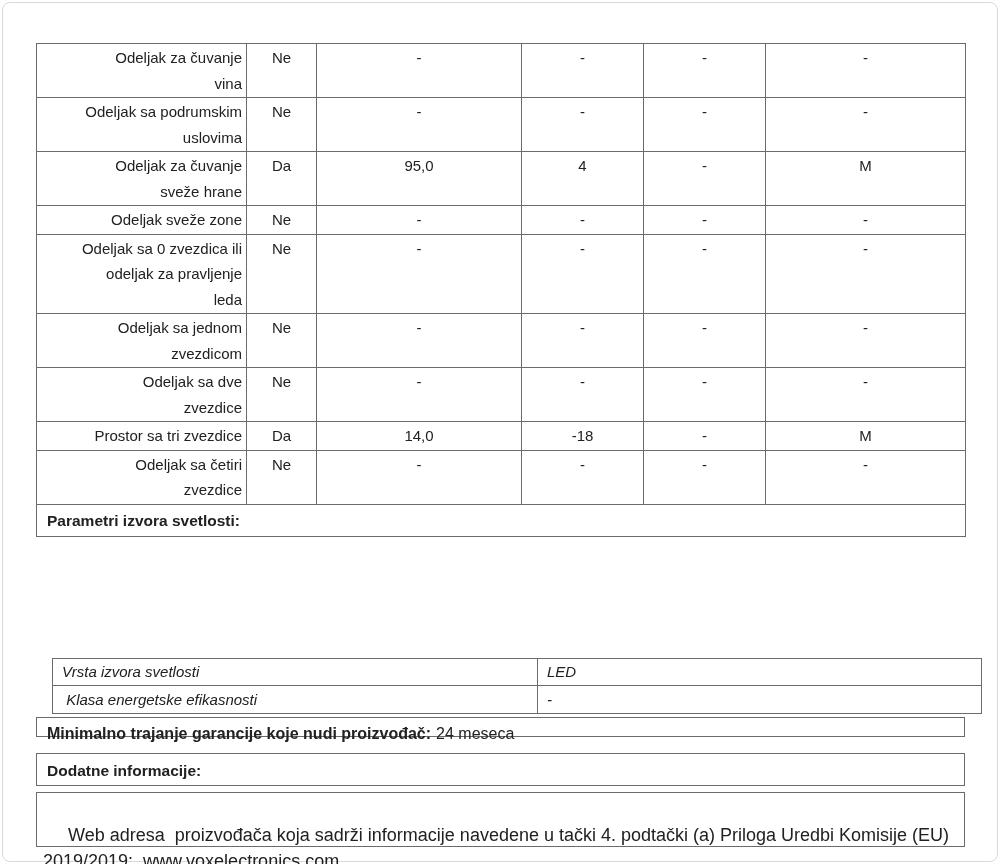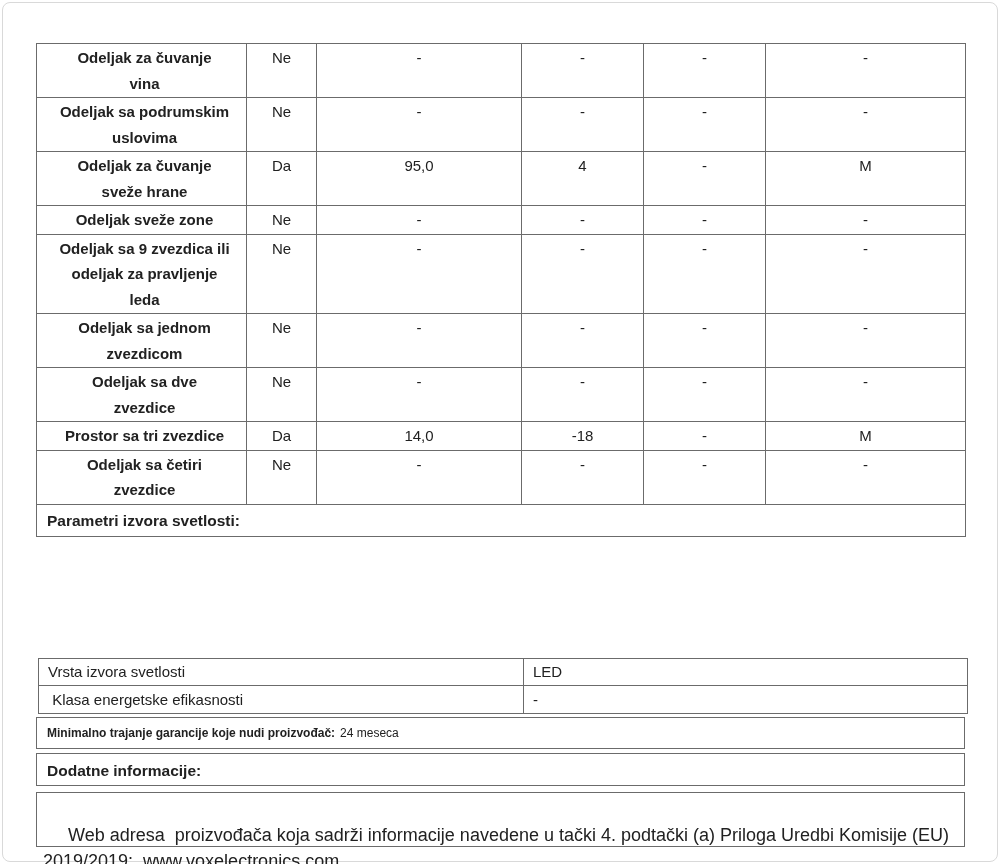--- a/index.html
+++ b/index.html
@@ -25,54 +25,53 @@
   .main-table td {
     border: 1px solid #6b6b6b;
     vertical-align: top;
     font-size: 15px;
     line-height: 25.5px;
     padding: 1px 4px;
     overflow: hidden;
   }
   .main-table td.label-cell {
     padding-left: 10px;
-    text-align: center;
+    text-align: right;
     white-space: pre-line;
-    font-weight: bold;
   }
   .main-table td.data-cell { text-align: center; }
   .main-table tr.v-middle td.data-cell { vertical-align: middle; }
   .main-table td.section-header {
     font-weight: bold;
     font-size: 15.5px;
     padding: 3px 4px 3px 10px;
     text-align: left;
   }
 
-  .light-table { position: absolute; left: 38px; top: 658px; width: 929px; }
+  .light-table { position: absolute; left: 52px; top: 658px; width: 929px; font-style: italic; }
   .light-table td {
     border: 1px solid #6b6b6b;
     font-size: 15px;
     line-height: 25.5px;
     padding: 0 4px 0 9px;
     white-space: pre-wrap;
     text-align: left;
     vertical-align: middle;
   }
 
   .box {
     position: absolute; left: 36px; width: 929px;
     border: 1px solid #6b6b6b;
     box-sizing: border-box;
     background: #ffffff;
   }
   .warranty-box {
-    top: 717px; height: 32px;
+    top: 717px; height: 20px;
     padding: 2px 0 0 10px;
-    font-size: 12px;
+    font-size: 16px;
     line-height: 27px;
   }
   .dodatne-box {
     top: 753px; height: 33px;
     padding: 3px 8px 0 10px;
     font-weight: bold;
     font-size: 15.5px;
     line-height: 27px;
   }
   .web-box {
@@ -130,21 +129,21 @@
         </tr>
         <tr>
           <td class="label-cell">Odeljak sveže zone</td>
           <td class="data-cell">Ne</td>
           <td class="data-cell">-</td>
           <td class="data-cell">-</td>
           <td class="data-cell">-</td>
           <td class="data-cell">-</td>
         </tr>
         <tr>
-          <td class="label-cell">Odeljak sa 9 zvezdica ili
+          <td class="label-cell">Odeljak sa 0 zvezdica ili
 odeljak za pravljenje
 leda</td>
           <td class="data-cell">Ne</td>
           <td class="data-cell">-</td>
           <td class="data-cell">-</td>
           <td class="data-cell">-</td>
           <td class="data-cell">-</td>
         </tr>
         <tr>
           <td class="label-cell">Odeljak sa jednom

